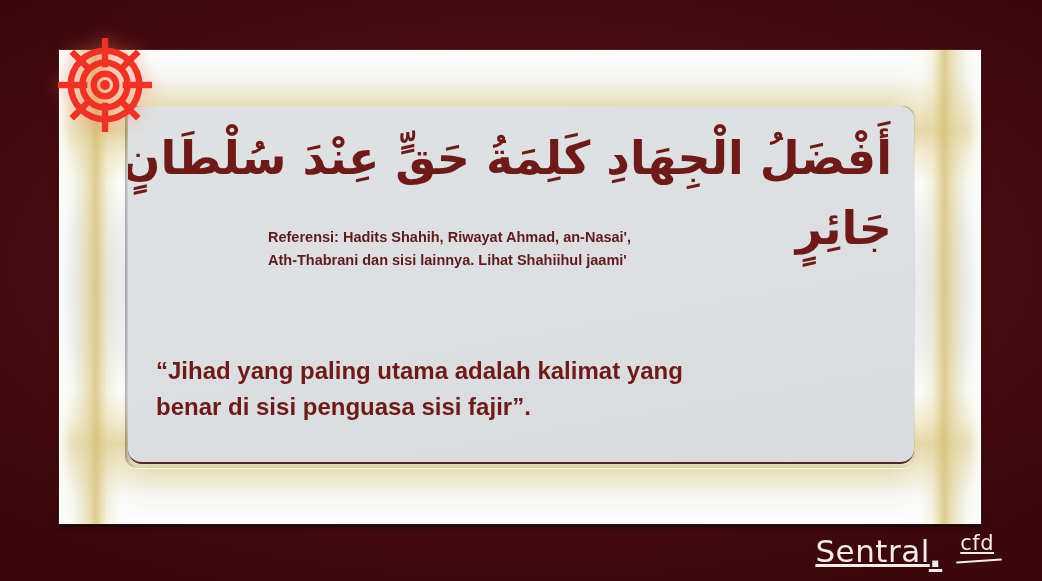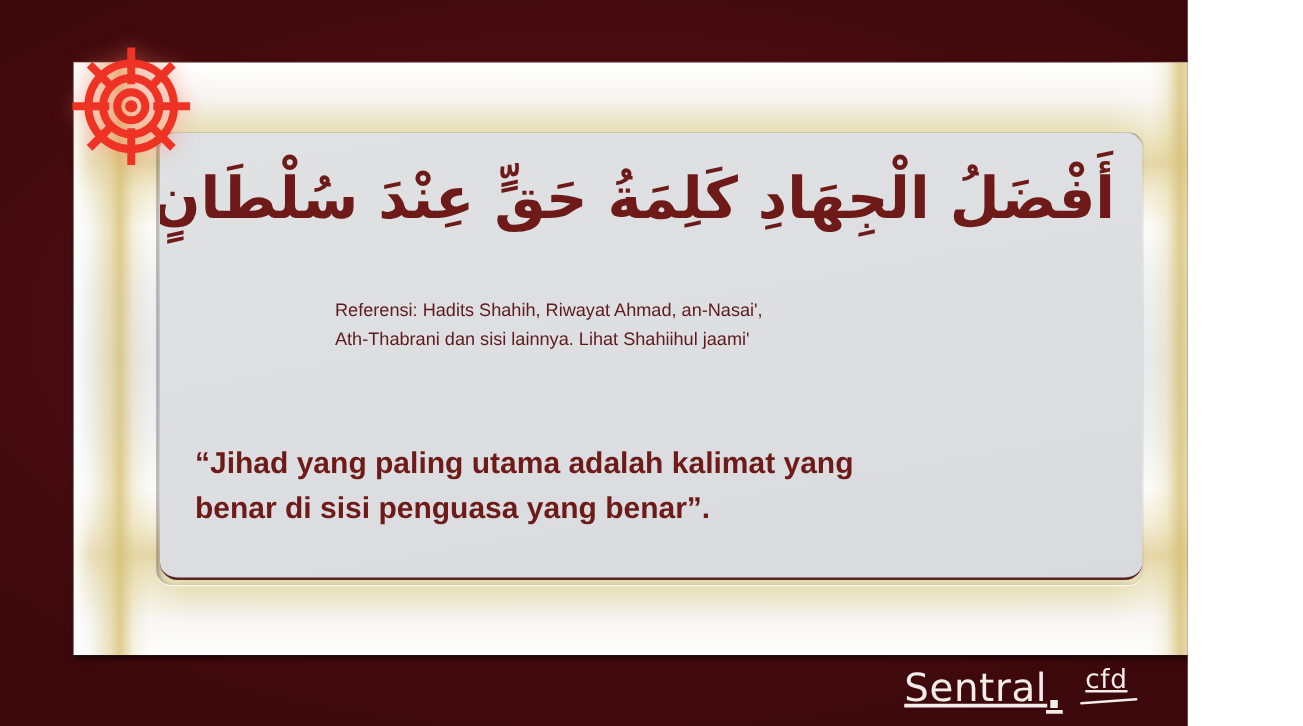--- a/index.html
+++ b/index.html
@@ -8,21 +8,21 @@
   }
   body {
     width: 1042px;
     height: 581px;
     overflow: hidden;
     font-family: "Liberation Sans", sans-serif;
   }
 
   .poster {
     position: relative;
-    width: 950px;
+    width: 1042px;
     height: 581px;
     background: #4a0d11;
     background-image:
       radial-gradient(ellipse 70% 60% at 50% 45%, #571216 0%, #4a0d11 55%, #3c080c 100%);
     overflow: hidden;
   }
 
   
   .frame {
     position: absolute;
@@ -117,25 +117,25 @@
     font-size: 46px;
     line-height: 1.52;
     letter-spacing: 0px;
     white-space: nowrap;
   }
 
   
   .reference {
     position: absolute;
     left: 140px;
-    top: 132px;
+    top: 120px;
     width: 470px;
     color: #5e1a1c;
     font-size: 14.5px;
-    font-weight: normal;
+    font-weight: bold;
     line-height: 1.62;
   }
   .reference div { white-space: nowrap; }
 
   
   .quote {
     position: absolute;
     left: 28px;
     top: 247px;
     width: 730px;
@@ -203,30 +203,31 @@
 <div class="poster">
 
   <div class="frame">
     <div class="frame-inner"></div>
   </div>
 
   <div class="card">
 
     <div class="arabic-wrap">
       <div class="arabic-line">أَفْضَلُ الْجِهَادِ كَلِمَةُ حَقٍّ عِنْدَ سُلْطَانٍ</div>
+      <div class="arabic-line">جَائِرٍ</div>
     </div>
 
     <div class="reference">
       <div>Referensi: Hadits Shahih, Riwayat Ahmad, an-Nasai',</div>
       <div>Ath-Thabrani dan sisi lainnya. Lihat Shahiihul jaami'</div>
     </div>
 
     <div class="quote">
       <div>“Jihad yang paling utama adalah kalimat yang</div>
-      <div>benar di sisi penguasa yang benar”.</div>
+      <div>benar di sisi penguasa sisi fajir”.</div>
     </div>
 
   </div>
 
   <div class="logo">
     <svg width="98" height="98" viewBox="0 0 100 100" aria-hidden="true">
       <g stroke="#ee3324" fill="none" stroke-width="6.5">
         <circle cx="50" cy="50" r="35"></circle>
         <circle cx="50" cy="50" r="23"></circle>
         <circle cx="50" cy="50" r="11.5"></circle>

